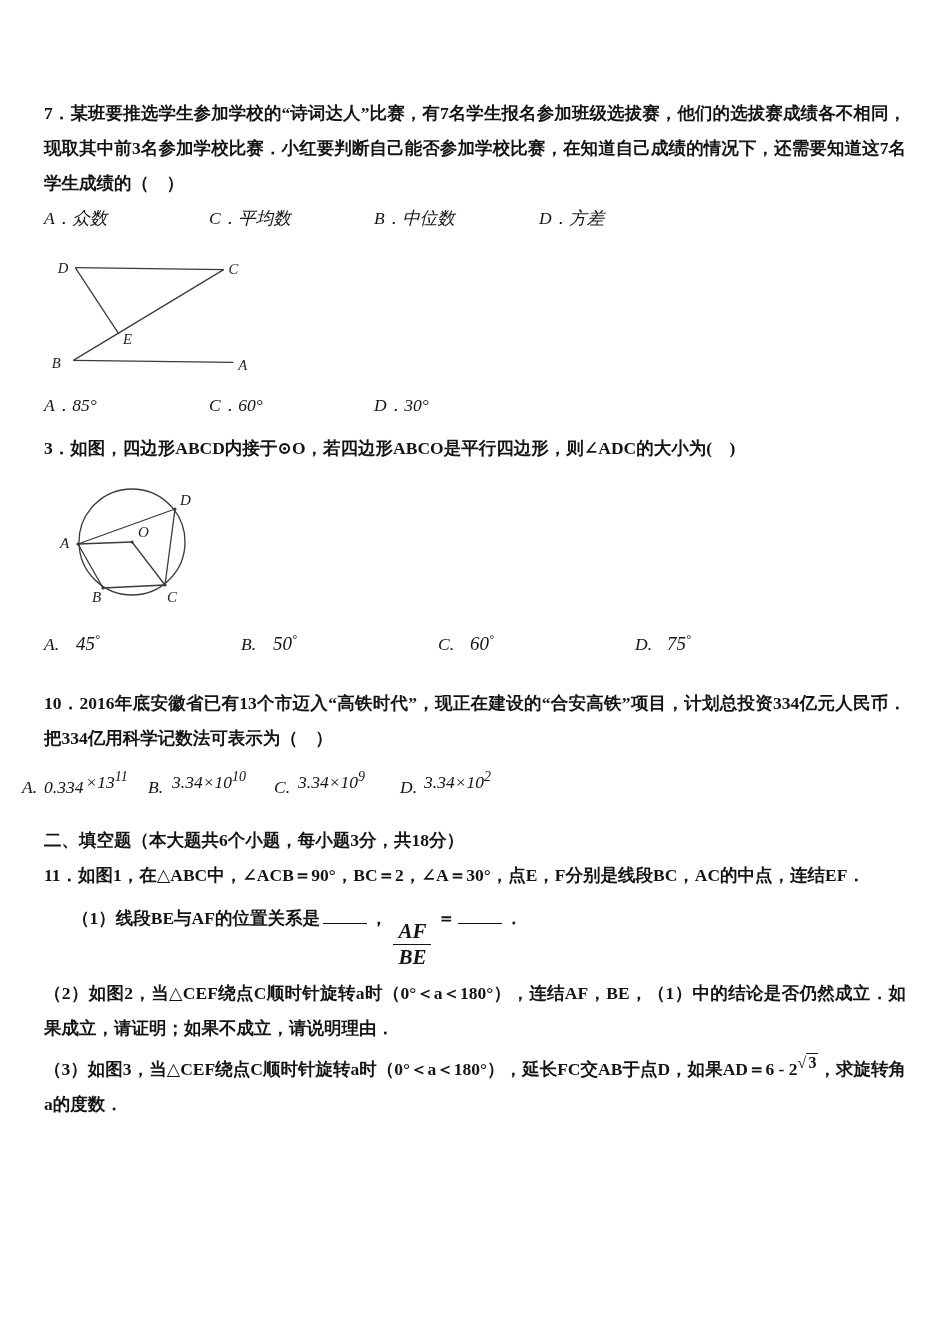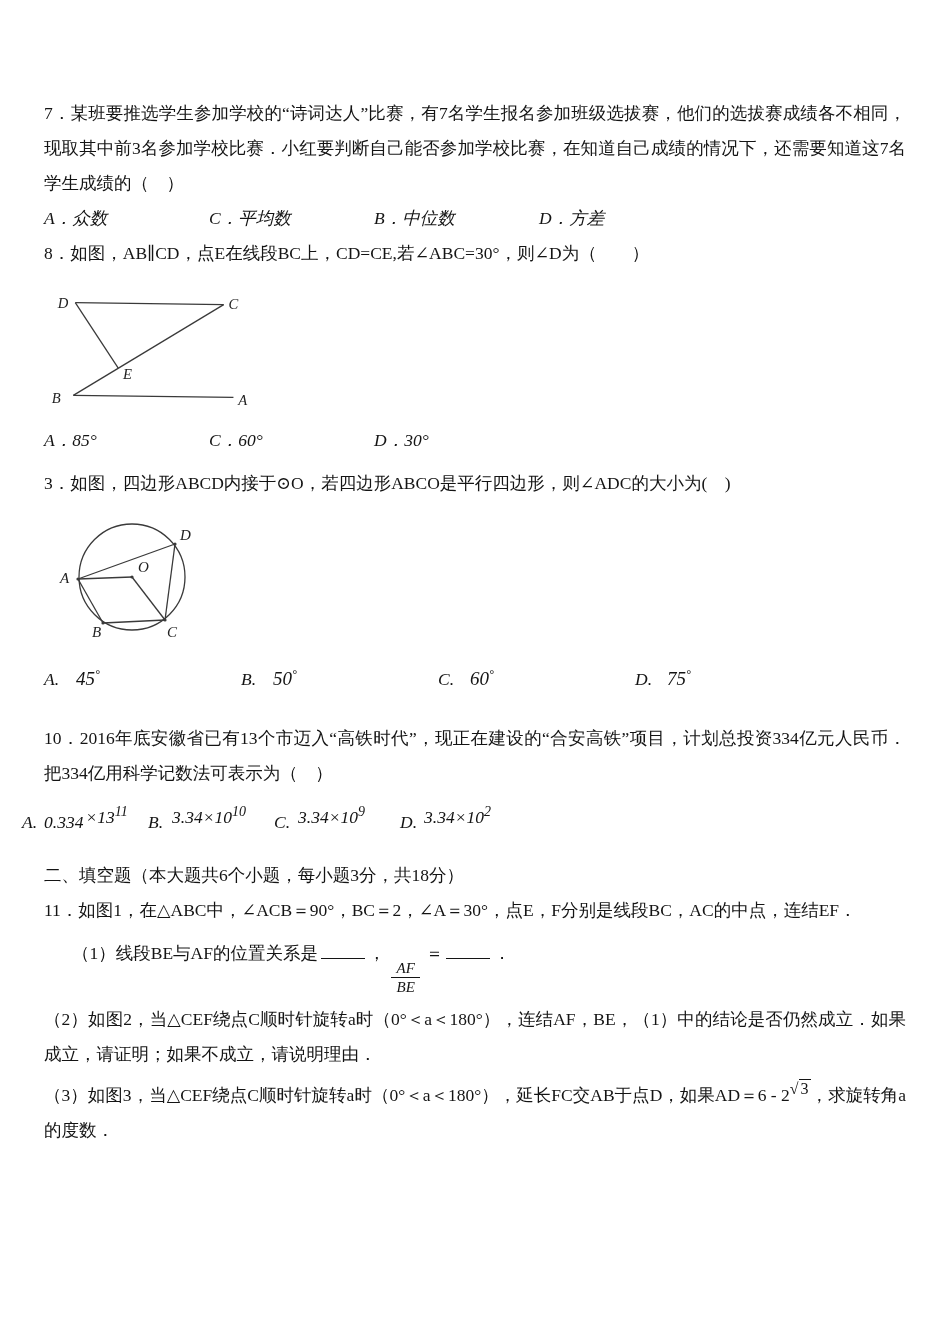--- a/index.html
+++ b/index.html
@@ -6,21 +6,21 @@
   body {
     width: 950px; height: 1344px;
     background: #ffffff;
     color: #141414;
     font-family: "Liberation Serif", "DejaVu Serif", serif;
     font-size: 17.5px;
     position: relative;
     overflow: hidden;
   }
   .page { padding: 96px 44px 0 44px; position: relative; }
-  .para { line-height: 35px; text-align: justify; margin: 0; }
+  .para { line-height: 35px; text-align: justify; margin: 0; font-weight: bold; }
   .opts { display: flex; line-height: 35px; font-style: italic; }
   .opts .opt { width: 165px; flex: 0 0 auto; white-space: nowrap; }
   .opts .opt:last-child { width: auto; }
 
   .fig { display: block; }
   .fig line, .fig circle.ring { stroke: #3a3a3a; stroke-width: 1.3; fill: none; }
   .fig circle.dot { fill: #3a3a3a; stroke: none; }
   .fig text {
     font-family: "Liberation Serif", "DejaVu Serif", serif;
     font-style: italic; font-size: 15px; fill: #222;
@@ -48,42 +48,41 @@
   .part3 { margin-top: 6px; }
 
   .blank {
     display: inline-block; width: 44px; height: 17px;
     border-bottom: 1px solid #141414;
     vertical-align: baseline; margin: 0 3px;
   }
   .frac {
     display: inline-flex; flex-direction: column; align-items: flex-end;
     vertical-align: -14px; margin: 0 6px;
-    font-style: italic; font-size: 15px; line-height: 1.2;
+    font-style: italic; font-size: 21px; line-height: 1.2;
   }
   .frac .fnum { padding: 0 5px; border-bottom: 1px solid #141414; }
   .frac .fden { padding: 0 5px; }
 
   .sqrt { position: relative; top: -7px; white-space: nowrap; font-size: 16px; }
   .sqrt .scontent { border-top: 1px solid #141414; padding: 0 2px; }
 </style>
 </head>
 <body>
 
 <div class="page">
 
   <p class="para">7．某班要推选学生参加学校的“诗词达人”比赛，有7名学生报名参加班级选拔赛，他们的选拔赛成绩各不相同，现取其中前3名参加学校比赛．小红要判断自己能否参加学校比赛，在知道自己成绩的情况下，还需要知道这7名学生成绩的（　）</p>
   <div class="opts">
     <span class="opt">A．众数</span>
     <span class="opt">C．平均数</span>
     <span class="opt">B．中位数</span>
     <span class="opt">D．方差</span>
   </div>
 
-  <p class="para">8．如图，AB∥CD，点E在线段BC上，CD=CE,若∠ABC=30°，则∠D为（　　）</p>
 
   <svg class="fig fig8" width="205" height="132" viewBox="0 0 210 135">
     <line x1="30" y1="18" x2="182" y2="20"></line>
     <line x1="28" y1="113" x2="192" y2="115"></line>
     <line x1="182" y1="20" x2="28" y2="113"></line>
     <line x1="30" y1="18" x2="74" y2="85"></line>
     <text x="12" y="23">D</text>
     <text x="187" y="24">C</text>
     <text x="79" y="96">E</text>
     <text x="6" y="121">B</text>

